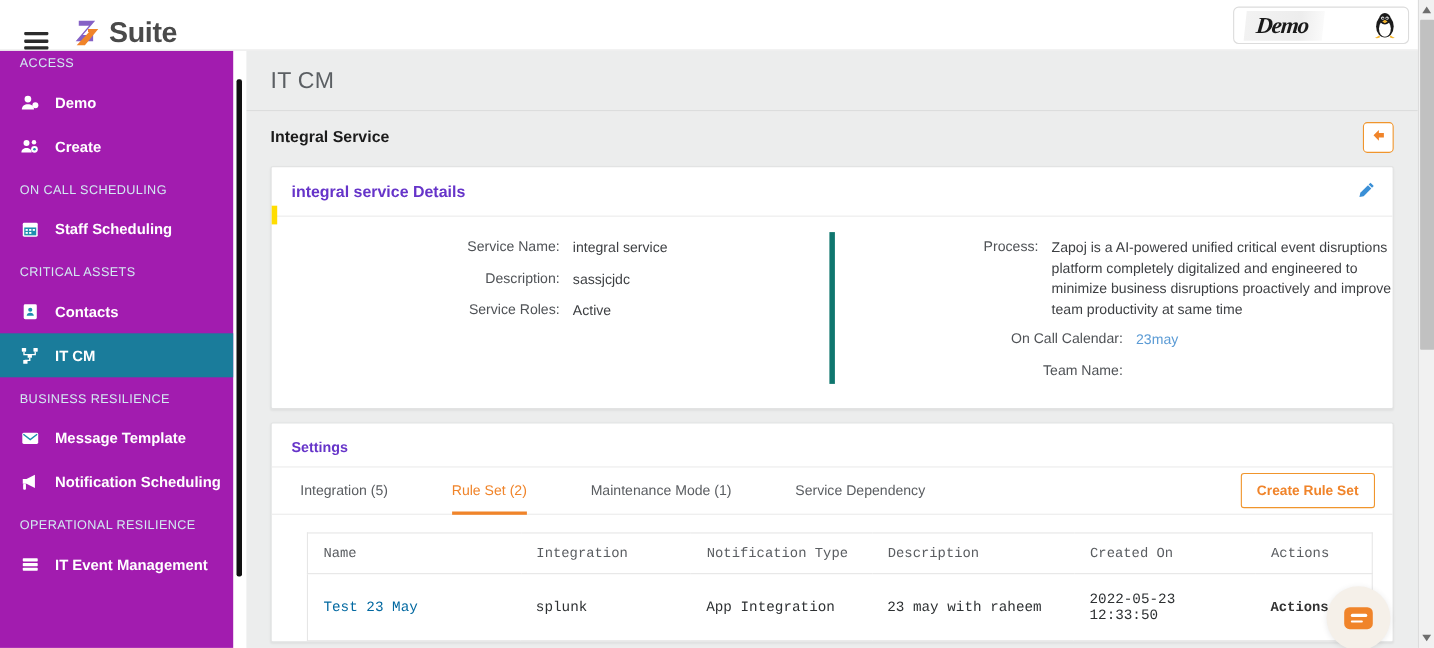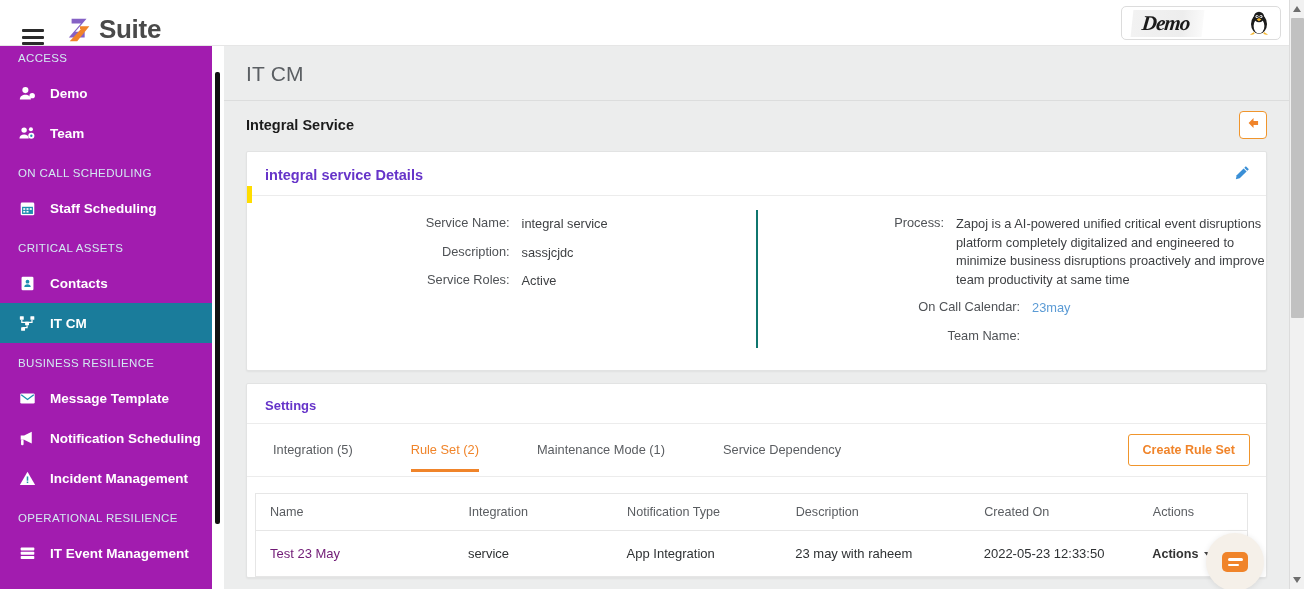--- a/index.html
+++ b/index.html
@@ -129,73 +129,73 @@
   .pencil { cursor: pointer; }
   .pencil svg { width: 15px; height: 15px; fill: #3a8fd6; }
   .card-rule { height: 1px; background: #ececec; position: relative; }
   .yellow-tick {
     position: absolute; left: 0; top: -9px;
     width: 5px; height: 17px; background: #ffdd00;
   }
 
   .detail-body { display: flex; padding: 14px 0 22px 0; }
   .detail-col { flex: 1; }
-  .detail-col.left { border-right: 2px solid #0f766e; min-height: 120px; }
+  .detail-col.left { border-right: 5px solid #0f766e; min-height: 120px; }
   .drow { display: flex; padding: 5px 0; }
   .dlabel {
     width: 54%; text-align: right; padding-right: 12px;
     font-size: 12.8px; color: #4f5256;
   }
   .dvalue { font-size: 12.8px; color: #3d3f42; max-width: 310px; line-height: 1.45; }
   .dvalue.link { color: #5b9bd5; cursor: pointer; }
 
   .settings-head {
     padding: 14px 0 10px 18px;
     color: #6634c9; font-size: 13px; font-weight: 700;
   }
   .tabs {
     display: flex; align-items: center;
     border-top: 1px solid #ececec; border-bottom: 1px solid #ececec;
-    padding: 0 16px 0 26px; height: 54px; position: relative;
+    padding: 0 16px 0 26px; height: 44px; position: relative;
   }
   .tab {
     font-size: 12.8px; color: #5a5d61; cursor: pointer;
     height: 44px; display: flex; align-items: center;
     margin-right: 58px; position: relative;
   }
   .tab.active { color: #f0842a; }
   .tab.active::after {
     content: ""; position: absolute; left: 0; right: 0; bottom: 0;
     height: 2.5px; background: #f0842a;
   }
   .create-btn {
     position: absolute; right: 16px;
     border: 1px solid #f0952c; color: #f0842a; background: #fff;
     font-size: 12.5px; font-weight: 700;
     padding: 8px 14px; border-radius: 3px; cursor: pointer;
     font-family: "Liberation Sans", sans-serif;
   }
 
-  .table-wrap { padding: 16px 18px 0 8px; }
+  .table-wrap { padding: 16px 18px 0 32px; font-family: Liberation Mono, monospace; }
   table { width: 100%; border-collapse: collapse; }
   thead th {
     text-align: left; font-size: 12.6px; color: #5a5d61; font-weight: 400;
     padding: 11px 8px 11px 14px;
     border-top: 1px solid #e6e6e6; border-bottom: 1px solid #e6e6e6;
     border-left: 1px solid transparent;
   }
   thead tr th:first-child { border-left: 1px solid #e6e6e6; }
   thead tr th:last-child { border-right: 1px solid #e6e6e6; }
   tbody td {
     font-size: 13px; color: #2e3133; padding: 15px 8px 15px 14px;
     border-bottom: 1px solid #e6e6e6;
   }
   tbody tr td:first-child { border-left: 1px solid #e6e6e6; }
   tbody tr td:last-child { border-right: 1px solid #e6e6e6; }
-  td.namecell { color: #701a75; cursor: pointer; }
+  td.namecell { color: #0369a1; cursor: pointer; }
   .actions-cell { font-weight: 700; font-size: 12.6px; color: #333; cursor: pointer; }
   .caret { display:inline-block; margin-left: 5px; border-left: 4px solid transparent; border-right: 4px solid transparent; border-top: 5px solid #444; vertical-align: middle; }
 
   
   .chat-widget {
     position: absolute; right: 40px; bottom: -2px;
     width: 58px; height: 58px; border-radius: 50%;
     background: #f5f0e9;
     display: flex; align-items: center; justify-content: center;
     box-shadow: 0 1px 6px rgba(0,0,0,.09);
@@ -280,21 +280,21 @@
     <div class="side-item">
       <span class="side-ico">
         <svg viewBox="0 0 20 20">
             <circle cx="6" cy="6" r="3.2"></circle>
             <path d="M0.5 16c0-3 2.5-4.8 5.5-4.8s5.5 1.8 5.5 4.8z"></path>
             <circle cx="14.5" cy="12.6" r="3.6"></circle>
             <circle cx="14.5" cy="12.6" r="1.4" fill="#1f8eb0"></circle>
             <circle cx="14" cy="5" r="2.4"></circle>
           </svg>
       </span>
-      <span>Team</span>
+      <span>Create</span>
     </div>
 
     <div class="side-group">ON CALL SCHEDULING</div>
     <div class="side-item">
       <span class="side-ico">
         <svg viewBox="0 0 20 20">
             <rect x="2" y="3" width="16" height="15" rx="1.6"></rect>
             <rect x="3.6" y="8" width="12.8" height="8.4" fill="#1f8eb0"></rect>
             <rect x="5" y="9.6" width="2.4" height="2" fill="#fff"></rect>
             <rect x="8.8" y="9.6" width="2.4" height="2" fill="#fff"></rect>
@@ -342,30 +342,20 @@
       <span>Message Template</span>
     </div>
     <div class="side-item">
       <span class="side-ico">
         <svg viewBox="0 0 20 20">
             <path d="M2 6.5 h4 l9-4.5 v14 l-9-4.5 h-4z"></path>
             <rect x="2.4" y="11.5" width="3" height="6.5" rx="1.2"></rect>
           </svg>
       </span>
       <span>Notification Scheduling</span>
-    </div>
-    <div class="side-item">
-      <span class="side-ico">
-        <svg viewBox="0 0 20 20">
-            <path d="M10 2 L19 17.5 H1 z"></path>
-            <rect x="9.1" y="7.6" width="1.8" height="5" fill="#1f8eb0"></rect>
-            <rect x="9.1" y="13.6" width="1.8" height="1.8" fill="#1f8eb0"></rect>
-          </svg>
-      </span>
-      <span>Incident Management</span>
     </div>
 
     <div class="side-group">OPERATIONAL RESILIENCE</div>
     <div class="side-item">
       <span class="side-ico">
         <svg viewBox="0 0 20 20">
             <rect x="2" y="3" width="16" height="3.4" rx=".8"></rect>
             <rect x="2" y="8" width="16" height="3.4" rx=".8"></rect>
             <rect x="2" y="13" width="16" height="3.4" rx=".8"></rect>
           </svg>
@@ -459,21 +449,21 @@
             <th style="width:16%">Integration</th>
             <th style="width:17%">Notification Type</th>
             <th style="width:19%">Description</th>
             <th style="width:17%">Created On</th>
             <th style="width:11%">Actions</th>
           </tr>
         </thead>
         <tbody>
           <tr>
             <td class="namecell">Test 23 May</td>
-            <td>service</td>
+            <td>splunk</td>
             <td>App Integration</td>
             <td>23 may with raheem</td>
             <td>2022-05-23 12:33:50</td>
             <td>
               <span class="actions-cell">Actions</span><span class="caret"></span>
             </td>
           </tr>
         </tbody>
       </table>
     </div>

